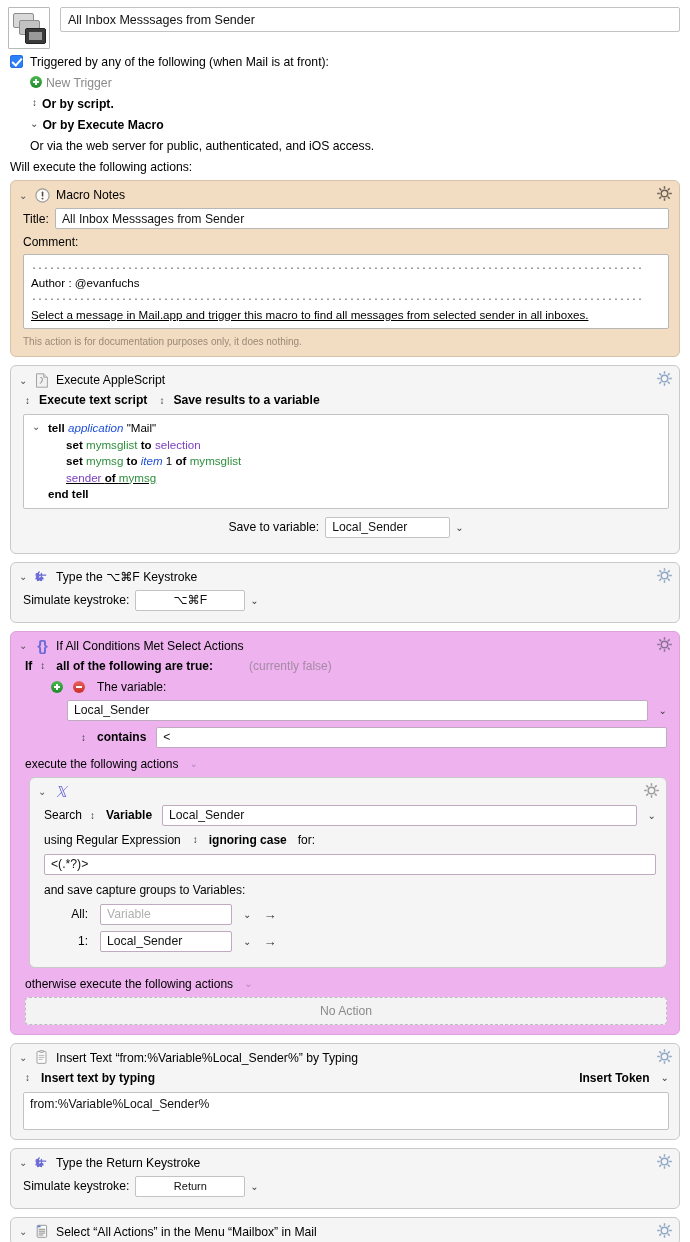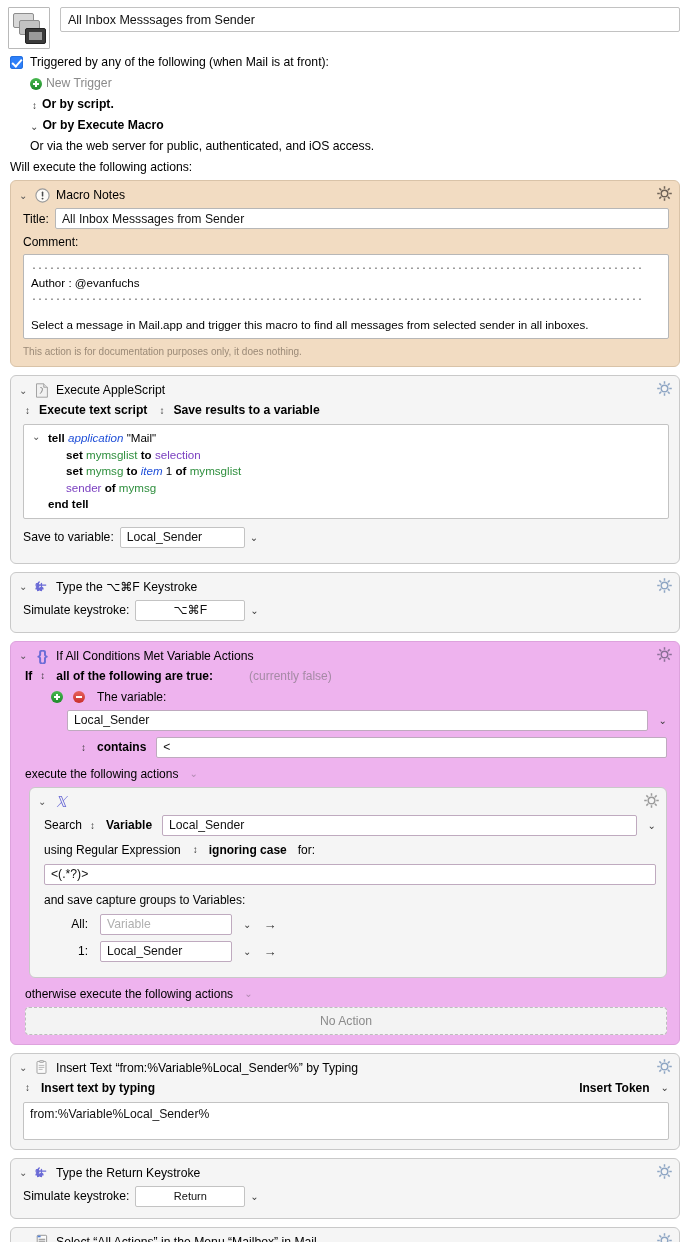--- a/index.html
+++ b/index.html
@@ -26,21 +26,21 @@
   .win.w3 { left: 16px; top: 20px; width: 21px; height: 16px; background: #3a3a3a; border-color: #222; }
   .win.w3::after { content:""; position:absolute; left:3px; top:3px; right:3px; bottom:3px; background:#9a9a9a; }
   .title-field {
     flex: 1 1 auto; margin-left: 10px; height: 25px; border: 1px solid #c2c2c2;
     background: #fff; border-radius: 2px; padding: 4px 7px; font-size: 12.5px;
     display: flex; align-items: center; color:#111;
   }
 
   
   .trigger-block { padding: 6px 10px 0 10px; }
-  .trig-line { display: flex; align-items: flex-end; margin-bottom: 7px; font-size: 12.2px; }
+  .trig-line { display: flex; align-items: flex-start; margin-bottom: 7px; font-size: 12.2px; }
   .cbx {
     width: 13px; height: 13px; border-radius: 3px; background: #2d7ff9;
     margin-right: 7px; position: relative; flex: 0 0 auto;
     box-shadow: inset 0 0 0 1px #2470e0;
   }
   .cbx::after {
     content: ""; position: absolute; left: 4px; top: 1px; width: 4px; height: 8px;
     border: solid #fff; border-width: 0 2px 2px 0; transform: rotate(42deg);
   }
   .plus-icon {
@@ -208,21 +208,21 @@
       <div class="card-body">
         <div class="lblrow">
           <span class="lbl">Title:</span>
           <span class="field">All Inbox Messsages from Sender</span>
         </div>
         <div style="margin-bottom:5px;">Comment:</div>
         <div class="comment-box">
           <div class="dotline">......................................................................................................</div>
           <div style="margin:1px 0 1px 0;">Author     :  @evanfuchs</div>
           <div class="dotline">......................................................................................................</div>
-          <div style="margin-top:12px;">Select a message in Mail.app and trigger this macro to find all messages from selected sender in all inboxes.</div>
+          <div style="margin-top:2px;text-decoration:underline;">Select a message in Mail.app and trigger this macro to find all messages from selected sender in all inboxes.</div>
         </div>
         <div class="note-foot">This action is for documentation purposes only, it does nothing.</div>
       </div>
     </div>
 
     <div class="card">
       <div class="card-head">
         <span class="disc">⌄</span>
         <span class="head-icon">
           <svg width="14" height="15" viewBox="0 0 14 15">
@@ -255,25 +255,25 @@
           <span class="bold">Execute text script</span>
           <span class="updown" style="margin-left:6px;">↕</span>
           <span class="bold">Save results to a variable</span>
         </div>
         <div class="script-box">
           <span class="fold">⌄</span>
           <div id="code-lines">
               <div style="padding-left: 0px;"><span class="kw">tell </span><span class="blu">application </span><span>"Mail"</span></div>
               <div style="padding-left: 18px;"><span class="kw">set </span><span class="grn">mymsglist </span><span class="kw">to </span><span class="pur">selection</span></div>
               <div style="padding-left: 18px;"><span class="kw">set </span><span class="grn">mymsg </span><span class="kw">to </span><span class="blu">item </span><span>1 </span><span class="kw">of </span><span class="grn">mymsglist</span></div>
-              <div style="padding-left: 18px;"><span class="pur">sender </span><span class="kw">of </span><span class="grn">mymsg</span></div>
+              <div style="padding-left: 18px; text-decoration: underline;"><span class="pur">sender </span><span class="kw">of </span><span class="grn">mymsg</span></div>
               <div style="padding-left: 0px;"><span class="kw">end tell</span></div>
             </div>
         </div>
-        <div class="lblrow" style="margin-top:8px;">
+        <div class="lblrow" style="margin-top:8px;justify-content:center;">
           <span class="lbl">Save to variable:</span>
           <span class="field" style="flex:0 0 125px;">Local_Sender</span>
           <span class="caret">⌄</span>
         </div>
       </div>
     </div>
 
     <div class="card">
       <div class="card-head">
         <span class="disc">⌄</span>
@@ -308,21 +308,21 @@
         </div>
       </div>
     </div>
 
     <div class="card cond">
       <div class="card-head">
         <span class="disc">⌄</span>
         <span class="head-icon">
           <span style="color:#6b6bd6;font-size:15px;font-weight:bold;letter-spacing:-1px;">{}</span>
         </span>
-        <span>If All Conditions Met Variable Actions</span>
+        <span>If All Conditions Met Select Actions</span>
         <span class="gear">
           <svg width="15" height="15" viewBox="0 0 20 20">
               <g fill="#8a6f96">
                 <circle cx="10" cy="10" r="5.4"></circle>
                 <rect x="9" y="0.3" width="2" height="3.4"></rect>
                 <rect x="9" y="16.3" width="2" height="3.4"></rect>
                 <rect x="0.3" y="9" width="3.4" height="2"></rect>
                 <rect x="16.3" y="9" width="3.4" height="2"></rect>
                 <rect x="9" y="0.3" width="2" height="3.4" transform="rotate(45 10 10)"></rect>
                 <rect x="9" y="16.3" width="2" height="3.4" transform="rotate(45 10 10)"></rect>

